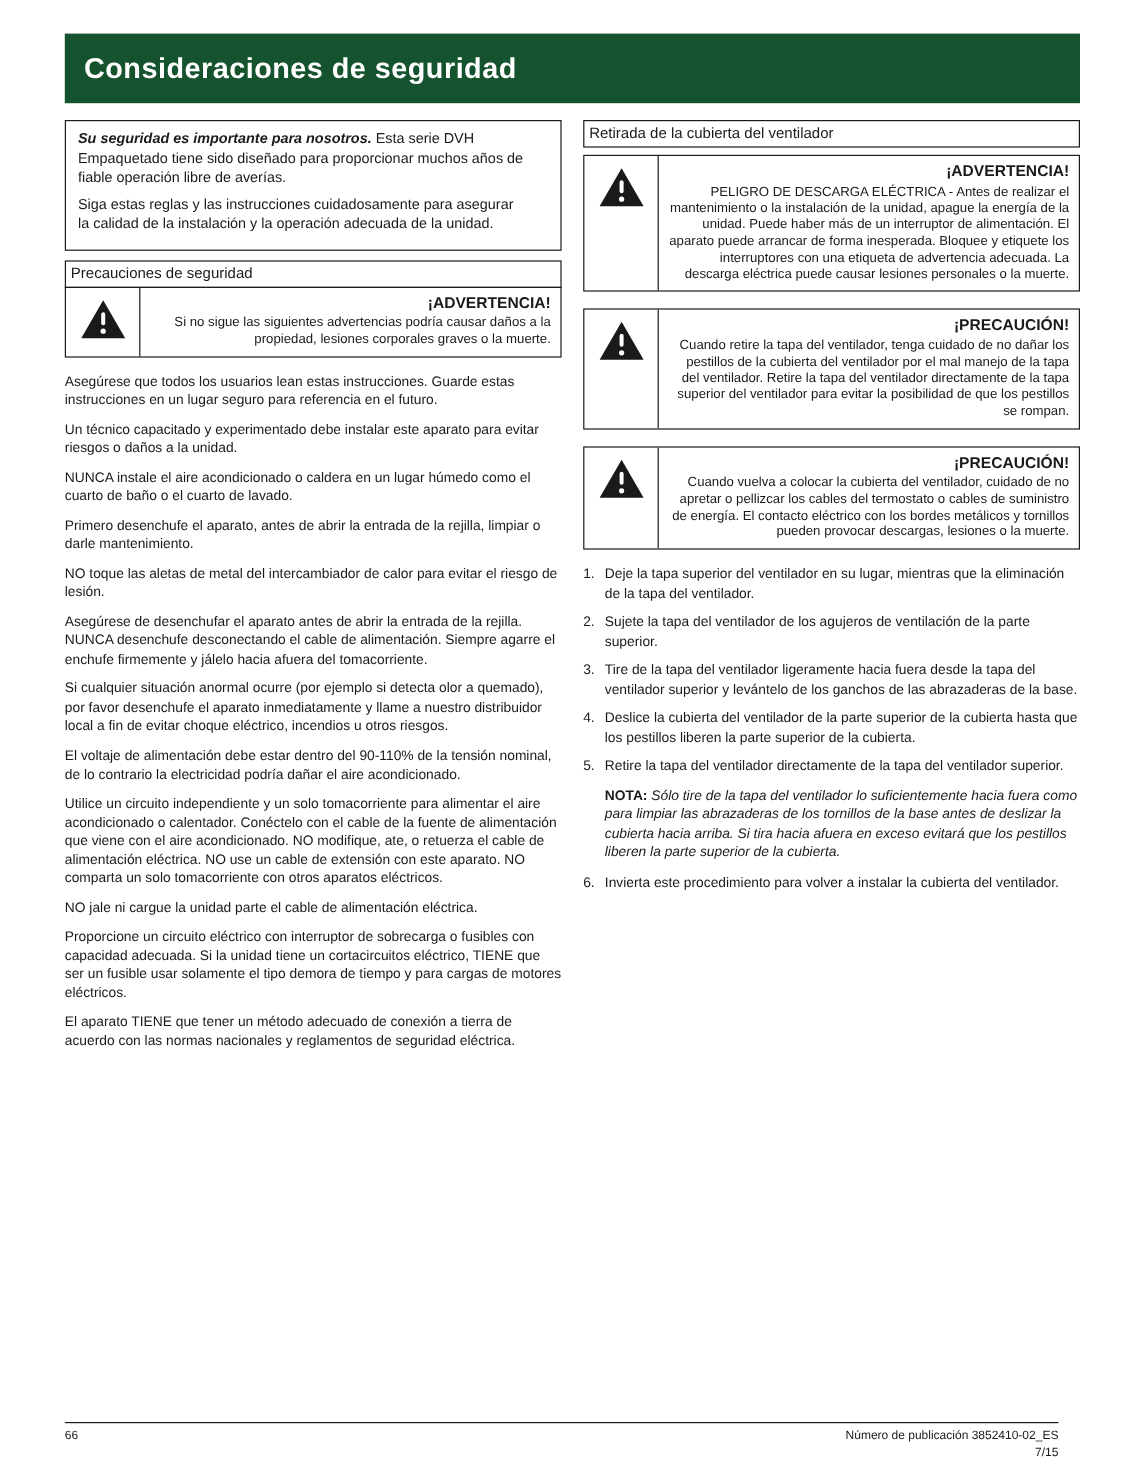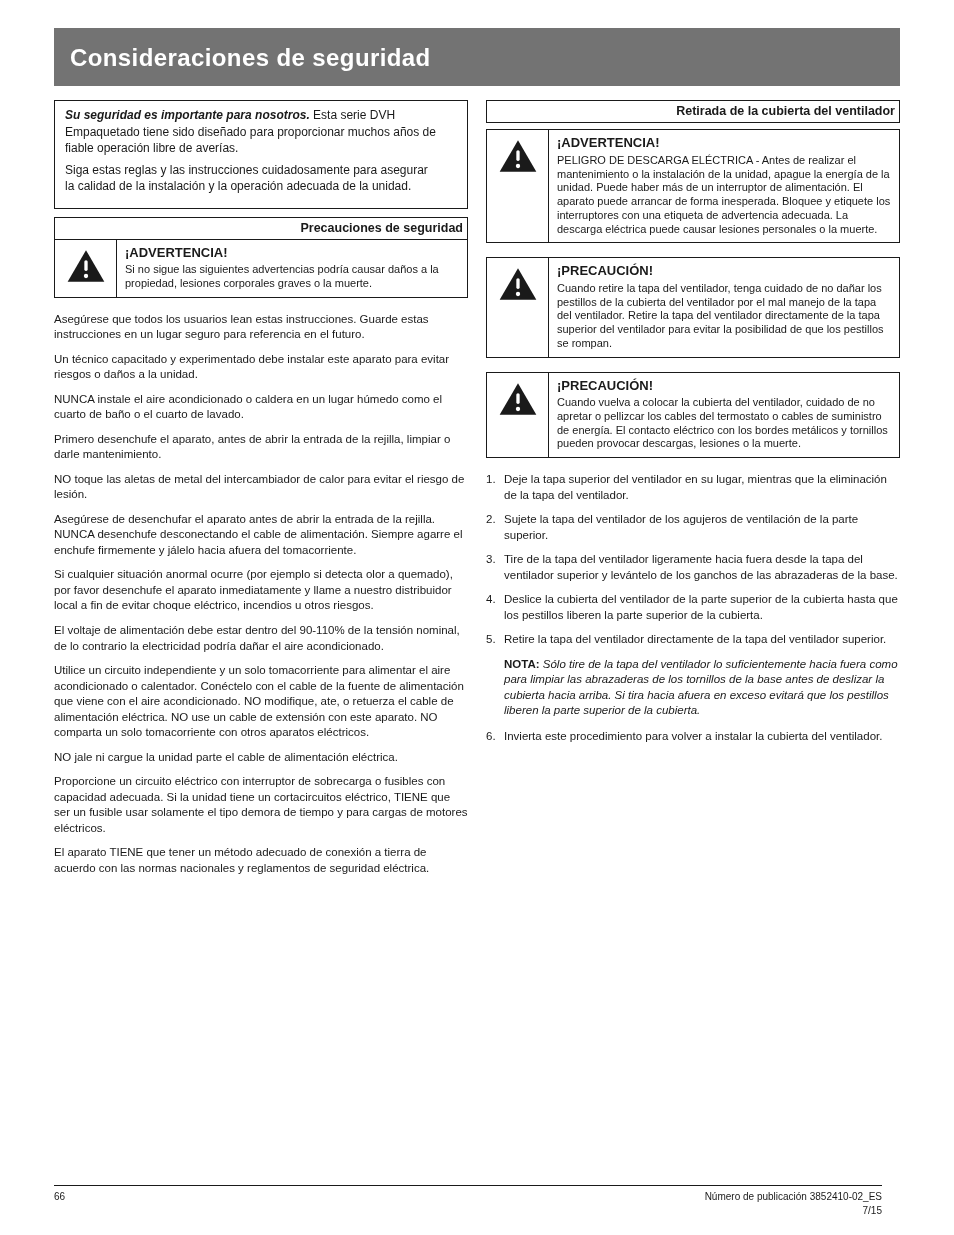--- a/index.html
+++ b/index.html
@@ -12,21 +12,21 @@
     font-size: 12px;
     line-height: 1.35;
     color: #1a1a1a;
   }
   .page {
     padding: 28px 54px 20px 54px;
     position: relative;
     min-height: 1235px;
   }
   .black-bar {
-    background: #737373;
+    background: #14532d;
     color: #fff;
     padding: 14px 16px 12px 16px;
     margin-bottom: 14px;
   }
   .black-bar .title {
     font-size: 24px;
     font-weight: bold;
     letter-spacing: 0.4px;
   }
   .columns {
@@ -36,22 +36,22 @@
   .col { flex: 1 1 50%; }
   .boxed {
     border: 1.5px solid #1a1a1a;
     padding: 6px 28px 8px 10px;
     margin-bottom: 8px;
   }
   .intro-box p { margin-bottom: 6px; }
   .intro-box b { font-weight: bold; font-style: italic; }
   .section-title-box {
     border: 1.5px solid #1a1a1a;
-    text-align: right;
-    font-weight: bold;
+    text-align: left;
+    font-weight: normal;
     padding: 2px 4px;
     margin-bottom: 0;
     font-size: 12.5px;
   }
   .margin-top-sm { margin-top: 6px; }
   .warn-box {
     border: 1.5px solid #1a1a1a;
     display: flex;
     margin-bottom: 14px;
   }
@@ -61,20 +61,21 @@
     width: 62px;
     padding: 8px 8px;
     display: flex;
     align-items: flex-start;
     justify-content: center;
   }
   .warn-icon-cell svg { width: 40px; height: 36px; }
   .warn-text-cell {
     flex: 1;
     padding: 4px 8px 6px 8px;
+    text-align: right;
   }
   .warn-title {
     font-weight: bold;
     font-size: 13px;
     margin-bottom: 2px;
   }
   .warn-text-cell p { font-size: 11px; line-height: 1.25; }
   .body-text p { margin-bottom: 9px; font-size: 11.5px; }
   .body-text .indent { padding-left: 18px; position: relative; }
   .body-text .num { position: absolute; left: 0; }

